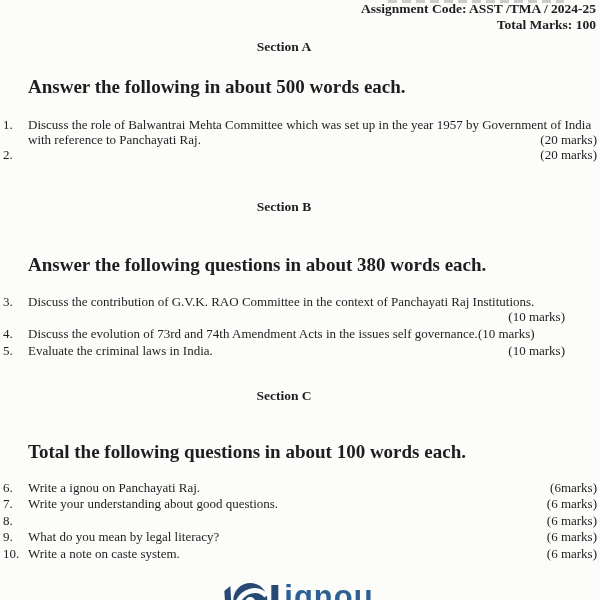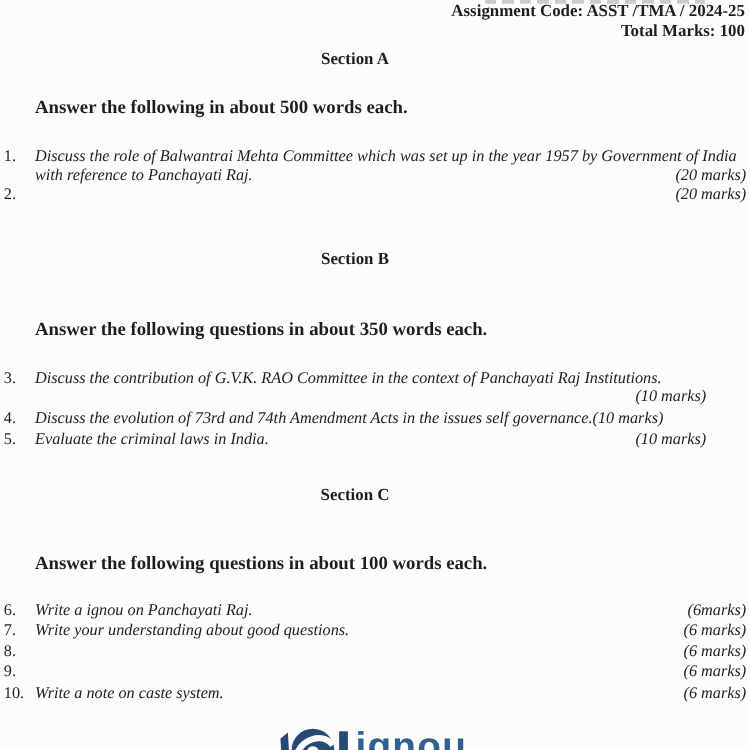--- a/index.html
+++ b/index.html
@@ -24,29 +24,29 @@
     text-align:right;font-weight:bold;font-size:13.5px;line-height:16px;
   }
   .section-title{
     position:absolute;left:0;width:600px;
     text-align:center;font-weight:bold;font-size:13.5px;
     transform:translateX(-16px);
   }
   .title-a{top:39px}.title-b{top:199px}.title-c{top:388px}
   .instruction{
     position:absolute;left:28px;right:25px;
-    font-weight:bold;font-size:15px;
+    font-weight:bold;font-size:19px;
   }
   .instr-a{top:79px}.instr-b{top:257px}.instr-c{top:444px}
   .q-row{
     position:absolute;left:3px;right:3px;
     display:flex;align-items:flex-start;
   }
   .q-num{flex:0 0 25px;}
-  .q-text{flex:1;position:relative;font-style:italic;}
+  .q-text{flex:1;position:relative;}
   .q-marks-br{position:absolute;right:0;bottom:0;}
   .q-marks-tr{position:absolute;right:0;top:0;}
   .q-marks-tr-inset{position:absolute;right:32px;top:0;}
   .q-marks-line{display:block;text-align:right;padding-right:32px;}
   .q1{top:117px}.q2{top:147px}
   .q3{top:294px}.q4{top:326px}.q5{top:343px}
   .q6{top:480px}.q7{top:496px}.q8{top:513px}.q9{top:529px}.q10{top:546px}
   .logo{
     position:absolute;top:577px;left:50%;transform:translateX(-51%);
     display:flex;align-items:flex-start;height:46px;
@@ -82,21 +82,21 @@
   </div>
 
   <div class="q-row q2">
     <span class="q-num">2.</span>
     <span class="q-text">
       <span class="q-marks-tr">(20 marks)</span>
     </span>
   </div>
 
   <div class="section-title title-b">Section B</div>
-  <div class="instruction instr-b">Answer the following questions in about 350 words each.</div>
+  <div class="instruction instr-b">Answer the following questions in about 380 words each.</div>
 
   <div class="q-row q3">
     <span class="q-num">3.</span>
     <span class="q-text">
       <span>Discuss the contribution of G.V.K. RAO Committee in the context of Panchayati Raj Institutions.</span>
       <span class="q-marks-line">(10 marks)</span>
     </span>
   </div>
 
   <div class="q-row q4">
@@ -108,21 +108,21 @@
 
   <div class="q-row q5">
     <span class="q-num">5.</span>
     <span class="q-text">
       <span>Evaluate the criminal laws in India.</span>
       <span class="q-marks-tr-inset">(10 marks)</span>
     </span>
   </div>
 
   <div class="section-title title-c">Section C</div>
-  <div class="instruction instr-c">Answer the following questions in about 100 words each.</div>
+  <div class="instruction instr-c">Total the following questions in about 100 words each.</div>
 
   <div class="q-row q6">
     <span class="q-num">6.</span>
     <span class="q-text">
       <span>Write a ignou on Panchayati Raj.</span>
       <span class="q-marks-tr">(6marks)</span>
     </span>
   </div>
 
   <div class="q-row q7">
@@ -136,20 +136,21 @@
   <div class="q-row q8">
     <span class="q-num">8.</span>
     <span class="q-text">
       <span class="q-marks-tr">(6 marks)</span>
     </span>
   </div>
 
   <div class="q-row q9">
     <span class="q-num">9.</span>
     <span class="q-text">
+      <span>What do you mean by legal literacy?</span>
       <span class="q-marks-tr">(6 marks)</span>
     </span>
   </div>
 
   <div class="q-row q10">
     <span class="q-num">10.</span>
     <span class="q-text">
       <span>Write a note on caste system.</span>
       <span class="q-marks-tr">(6 marks)</span>
     </span>

